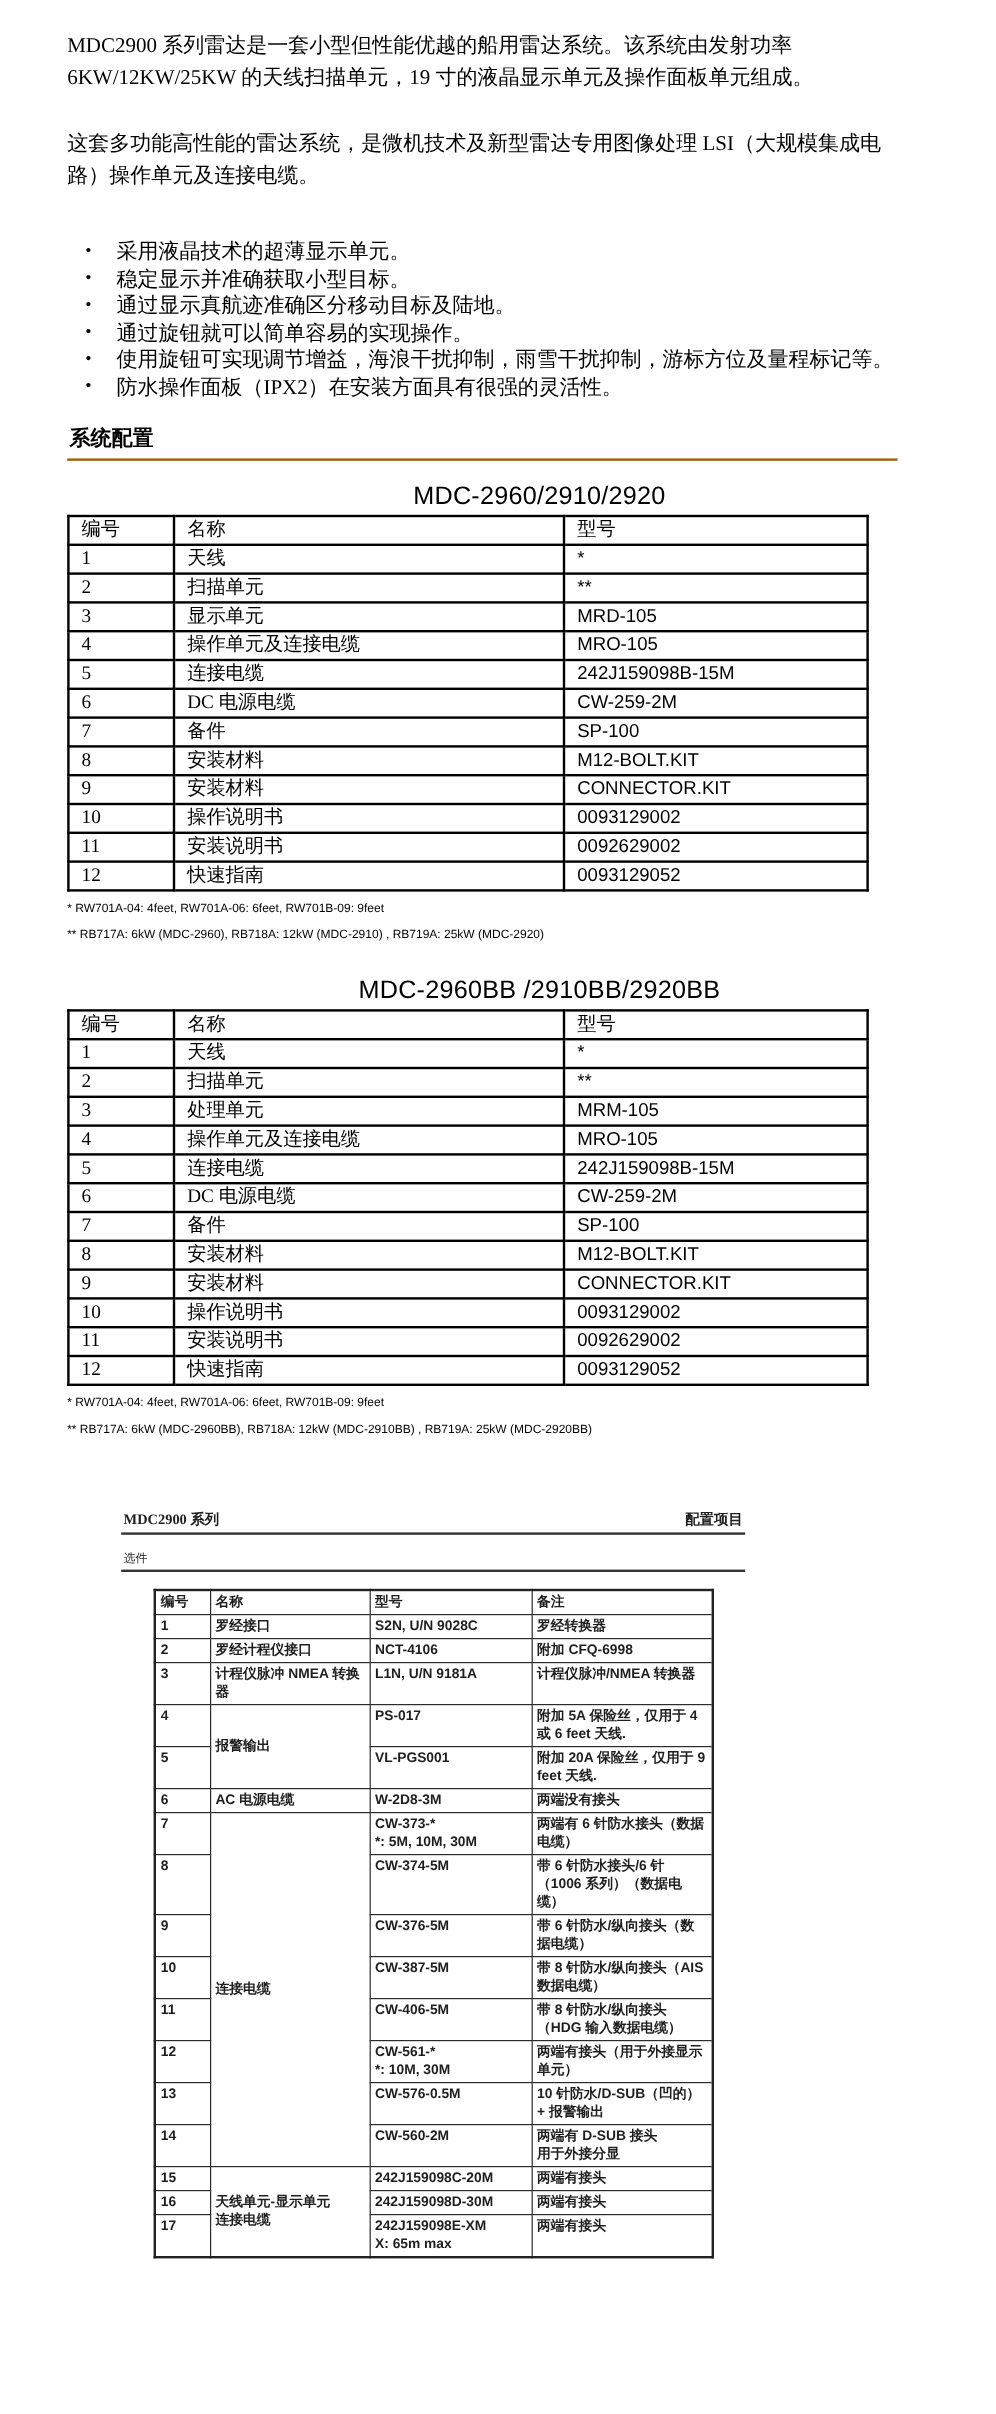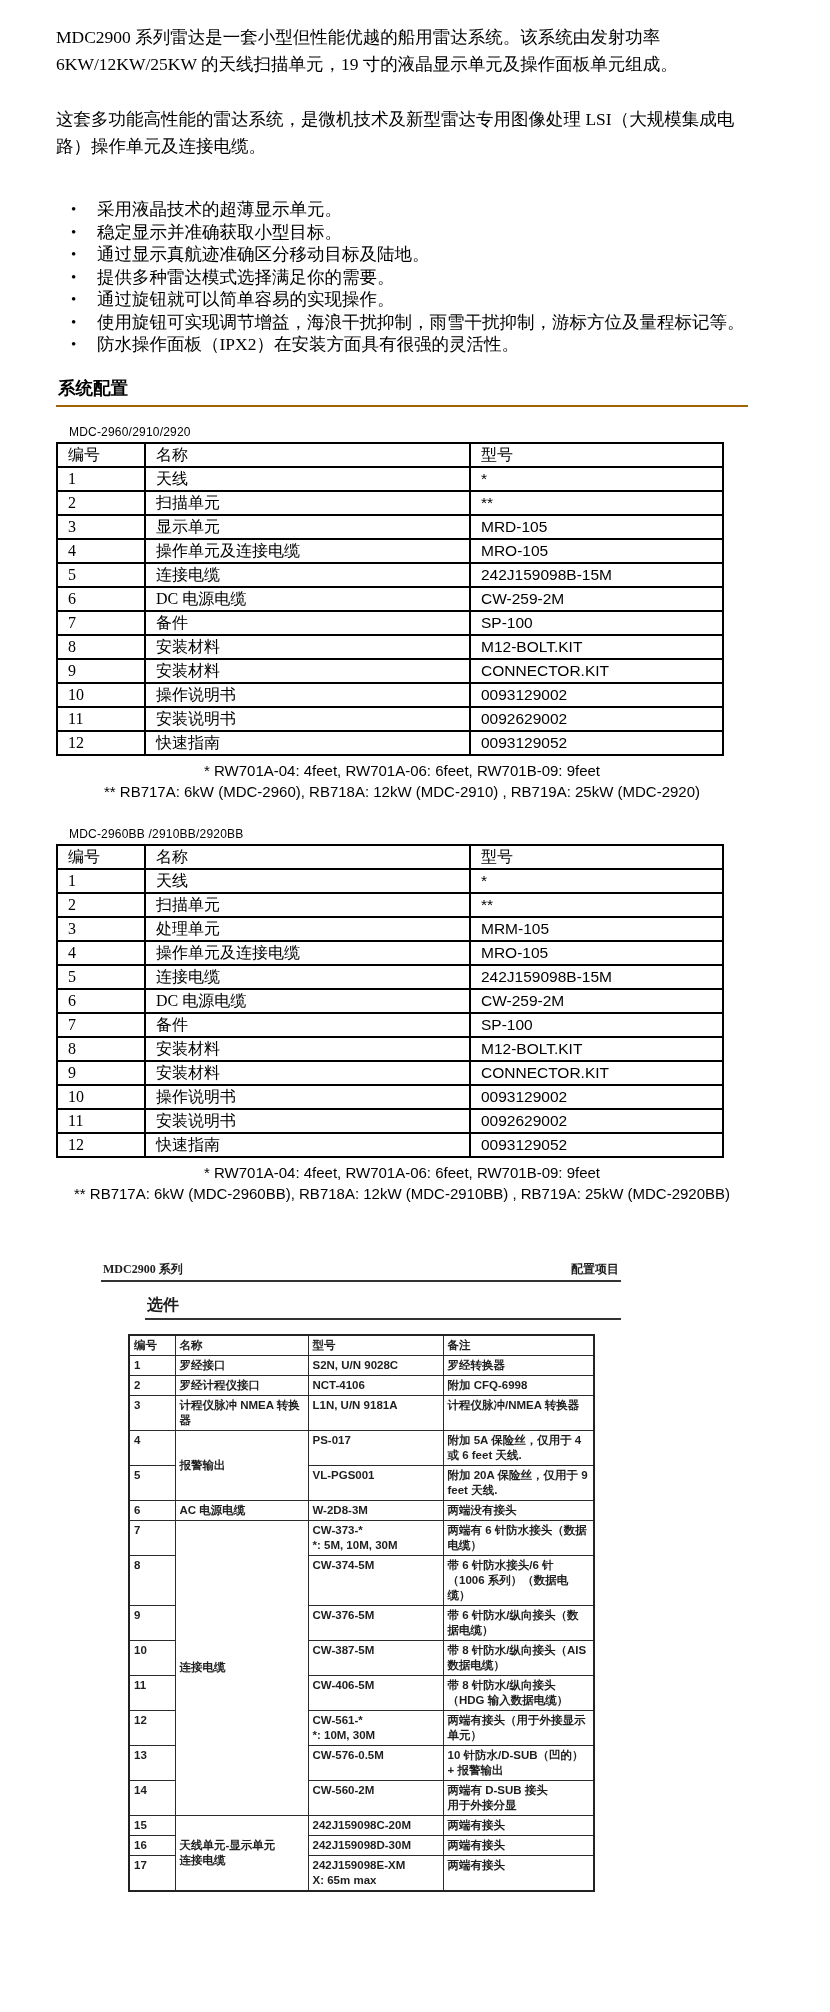--- a/index.html
+++ b/index.html
@@ -15,39 +15,39 @@
 
   ul.features{list-style:none;margin:38px 0 0 0;padding:0;width:692px;}
   ul.features li{font-size:17.5px;line-height:22.5px;padding-left:41px;position:relative;}
   ul.features li::before{content:"\2022";position:absolute;left:15px;top:0;font-size:15px;}
 
   h2.rule{font-size:17.5px;font-weight:bold;margin:20px 0 0 0;padding:0 0 5px 2px;
           border-bottom:2px solid #a16207;width:690px;}
 
   .tbl-block{margin-top:18px;}
   .tbl-block.second{margin-top:24px;}
-  .tbl-title{font-family:"Liberation Sans","DejaVu Sans",sans-serif;font-size:12px;
-             margin:0 0 3px 13px;letter-spacing:0.2px;}
+  .tbl-title{font-family:"Liberation Sans","DejaVu Sans",sans-serif;font-size:21px;
+             margin:0 0 3px 13px;letter-spacing:0.2px;text-align:center;}
   table.sys{border-collapse:collapse;width:666px;table-layout:fixed;}
   table.sys th,table.sys td{
     border:2px solid #000;font-size:16px;font-weight:normal;text-align:left;
     padding:0 10px;height:22px;line-height:20px;overflow:hidden;white-space:nowrap;
   }
   table.sys td:nth-child(3){font-family:"Liberation Sans","DejaVu Sans",sans-serif;font-size:15.5px;}
   .col-no{width:88px;}.col-name{width:325px;}.col-model{width:253px;}
 
   .footnotes{margin-top:4px;width:692px;
-    font-family:"Liberation Sans","DejaVu Sans",sans-serif;font-size:15px;line-height:21.5px;text-align:center;}
+    font-family:"Liberation Sans","DejaVu Sans",sans-serif;font-size:10px;line-height:21.5px;}
   .footnotes div{margin:0;}
 
   .subpage{margin:56px 0 0 45px;width:520px;color:#1e1e1e;}
   .sub-head{display:flex;justify-content:space-between;align-items:flex-start;
     font-size:12px;font-weight:bold;border-bottom:2px solid #333;padding:0 2px 2px 2px;}
-  .sub-sec{margin-top:13px;font-size:16px;font-weight:bold;border-bottom:2px solid #333;
-    padding:0 0 2px 2px;margin-left:44px;}
+  .sub-sec{margin-top:13px;font-size:10px;font-weight:normal;border-bottom:2px solid #333;
+    padding:0 0 2px 2px;}
   table.opt{margin:14px 0 0 27px;border-collapse:collapse;width:465px;table-layout:fixed;
     border:2px solid #222;font-family:"Liberation Sans","DejaVu Sans",sans-serif;}
   table.opt th,table.opt td{
     border:1.5px solid #2b2b2b;font-size:11.5px;line-height:15px;font-weight:bold;
     text-align:left;vertical-align:top;padding:2px 4px;white-space:pre-line;word-break:break-word;
   }
   table.opt td.merged{vertical-align:middle;}
   .oc1{width:46px;}.oc2{width:133px;}.oc3{width:135px;}.oc4{width:151px;}
 </style>
 </head>
@@ -55,21 +55,20 @@
 
 <div class="doc">
 
   <p class="para">MDC2900 系列雷达是一套小型但性能优越的船用雷达系统。该系统由发射功率 6KW/12KW/25KW 的天线扫描单元，19 寸的液晶显示单元及操作面板单元组成。</p>
   <p class="para second">这套多功能高性能的雷达系统，是微机技术及新型雷达专用图像处理 LSI（大规模集成电路）操作单元及连接电缆。</p>
 
   <ul class="features">
       <li>采用液晶技术的超薄显示单元。</li>
       <li>稳定显示并准确获取小型目标。</li>
       <li>通过显示真航迹准确区分移动目标及陆地。</li>
-      <li>提供多种雷达模式选择满足你的需要。</li>
       <li>通过旋钮就可以简单容易的实现操作。</li>
       <li>使用旋钮可实现调节增益，海浪干扰抑制，雨雪干扰抑制，游标方位及量程标记等。</li>
       <li>防水操作面板（IPX2）在安装方面具有很强的灵活性。</li>
     </ul>
 
   <h2 class="rule">系统配置</h2>
 
   <div class="tbl-block">
     <div class="tbl-title">MDC-2960/2910/2920</div>
     <table class="sys">

